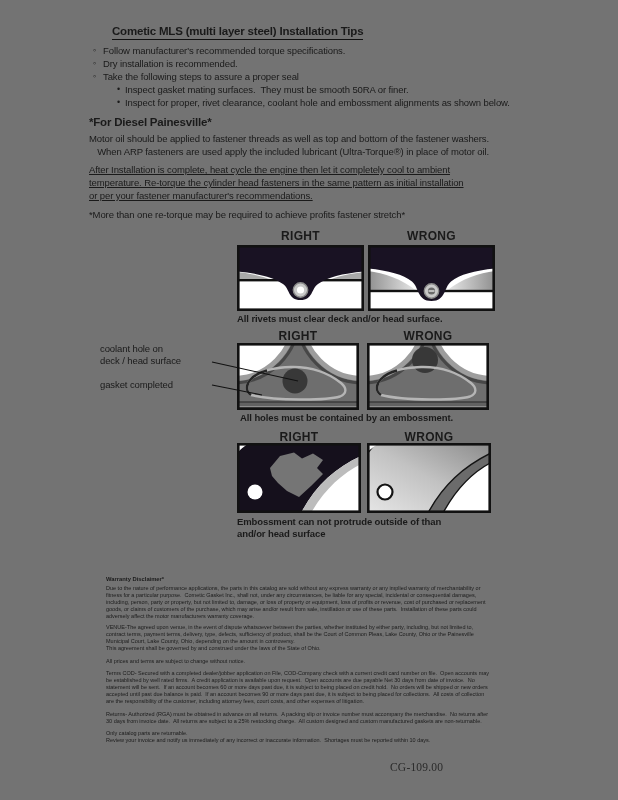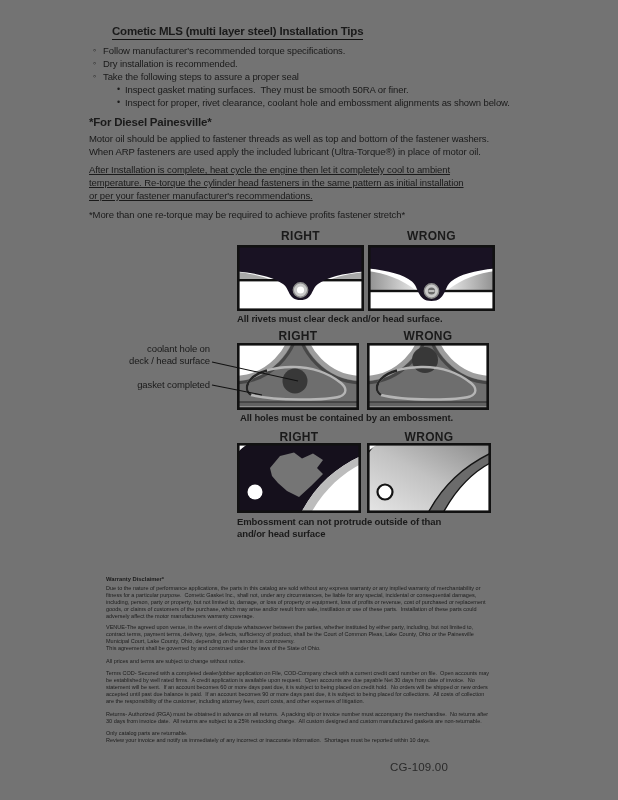--- a/index.html
+++ b/index.html
@@ -11,21 +11,21 @@
   .title {
     font-size:11.5px; font-weight:bold; letter-spacing:-0.2px;
     border-bottom:1.4px solid #111; padding-bottom:1.5px; white-space:pre;
   }
   .body-text { font-size:9.5px; line-height:13px; white-space:pre; letter-spacing:-0.1px; }
   .bold { font-weight:bold; }
   .bullet-row { display:flex; align-items:flex-start; }
   .bullet-marker { width:10px; font-size:9px; line-height:13px; }
   .figlabel { font-size:12px; font-weight:bold; text-align:center; letter-spacing:0.3px; }
   .caption { font-size:9.5px; line-height:11.5px; white-space:pre; letter-spacing:-0.1px;font-weight:bold; }
-  .ann { font-size:9.5px; line-height:11.5px; white-space:pre; text-align:right; letter-spacing:-0.1px; }
+  .ann { font-size:9.5px; line-height:11.5px; white-space:pre; text-align:left; letter-spacing:-0.1px; }
   .fine { font-size:5.5px; line-height:7.1px; white-space:pre; color:#1c1c1c; }
   .fine-head { font-size:5.8px; font-weight:bold; color:#1c1c1c; }
   .footer-num { font-size:11.5px; letter-spacing:0.2px; color:#2a2a2a; }
   .panel svg { display:block; }
 </style>
 </head>
 <body>
 
 <div class="page">
 
@@ -46,21 +46,21 @@
   <div class="abs bullet-row" style="left:117px; top:83px;">
     <span class="bullet-marker" style="width:8px;">•</span>
     <span class="body-text">Inspect gasket mating surfaces.  They must be smooth 50RA or finer.</span>
   </div>
   <div class="abs bullet-row" style="left:117px; top:96px;">
     <span class="bullet-marker" style="width:8px;">•</span>
     <span class="body-text">Inspect for proper, rivet clearance, coolant hole and embossment alignments as shown below.</span>
   </div>
 
   <div class="abs body-text bold" style="left:89px; top:116px; font-size:11.5px; letter-spacing:-0.2px;">*For Diesel Painesville*</div>
-  <div class="abs body-text" style="left:89px; top:132px;">Motor oil should be applied to fastener threads as well as top and bottom of the fastener washers.
+  <div class="abs body-text" style="left:89px; top:132px;text-align:right;">Motor oil should be applied to fastener threads as well as top and bottom of the fastener washers.
 When ARP fasteners are used apply the included lubricant (Ultra-Torque®) in place of motor oil.</div>
   <div class="abs body-text" style="left:89px; top:163px;text-decoration:underline;">After Installation is complete, heat cycle the engine then let it completely cool to ambient
 temperature. Re-torque the cylinder head fasteners in the same pattern as initial installation
 or per your fastener manufacturer's recommendations.</div>
   <div class="abs body-text" style="left:89px; top:208px;">*More than one re-torque may be required to achieve profits fastener stretch*</div>
 
   <div class="abs figlabel" style="left:237px; top:229px; width:127px;">RIGHT</div>
   <div class="abs figlabel" style="left:368px; top:229px; width:127px;">WRONG</div>
 
   <div class="abs panel" style="left:237px; top:245px;">
@@ -202,15 +202,15 @@
   <div class="abs fine" style="left:106px; top:670px;">Terms COD- Secured with a completed dealer/jobber application on File, COD-Company check with a current credit card number on file.  Open accounts may
 be established by well rated firms.  A credit application is available upon request.  Open accounts are due payable Net 30 days from date of invoice.  No
 statement will be sent.  If an account becomes 60 or more days past due, it is subject to being placed on credit hold.  No orders will be shipped or new orders
 accepted until past due balance is paid.  If an account becomes 90 or more days past due, it is subject to being placed for collections.  All costs of collection
 are the responsibility of the customer, including attorney fees, court costs, and other expenses of litigation.</div>
   <div class="abs fine" style="left:106px; top:711px;">Returns- Authorized (RGA) must be obtained in advance on all returns.  A packing slip or invoice number must accompany the merchandise.  No returns after
 30 days from invoice date.  All returns are subject to a 25% restocking charge.  All custom designed and custom manufactured gaskets are non-returnable.</div>
   <div class="abs fine" style="left:106px; top:730px;">Only catalog parts are returnable.
 Review your invoice and notify us immediately of any incorrect or inaccurate information.  Shortages must be reported within 10 days.</div>
 
-  <div class="abs footer-num" style="left:390px; top:761px;">CG-109.00</div>
+  <div class="abs footer-num" style="left:390px; top:761px;font-family:Liberation Serif, serif;">CG-109.00</div>
 
 </div>
 
 </body></html>

